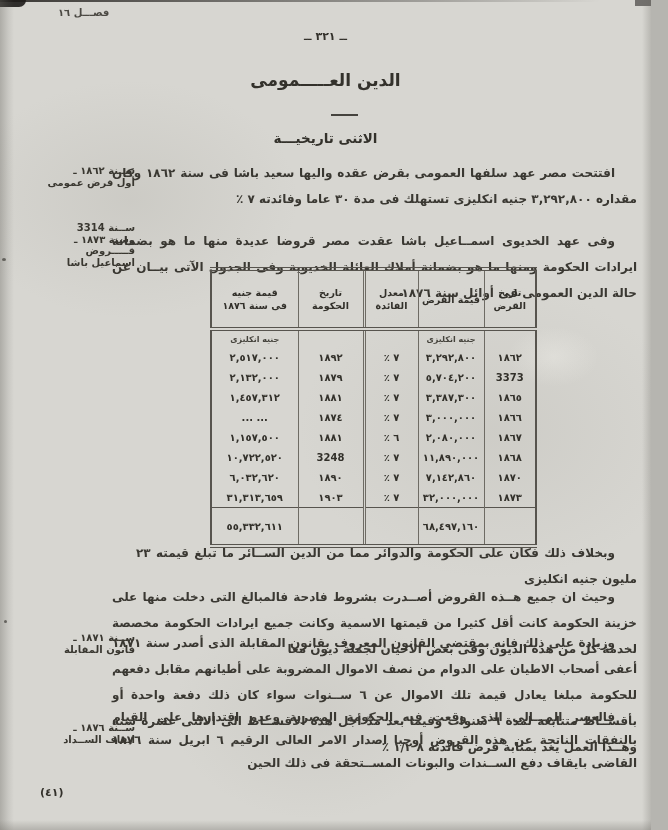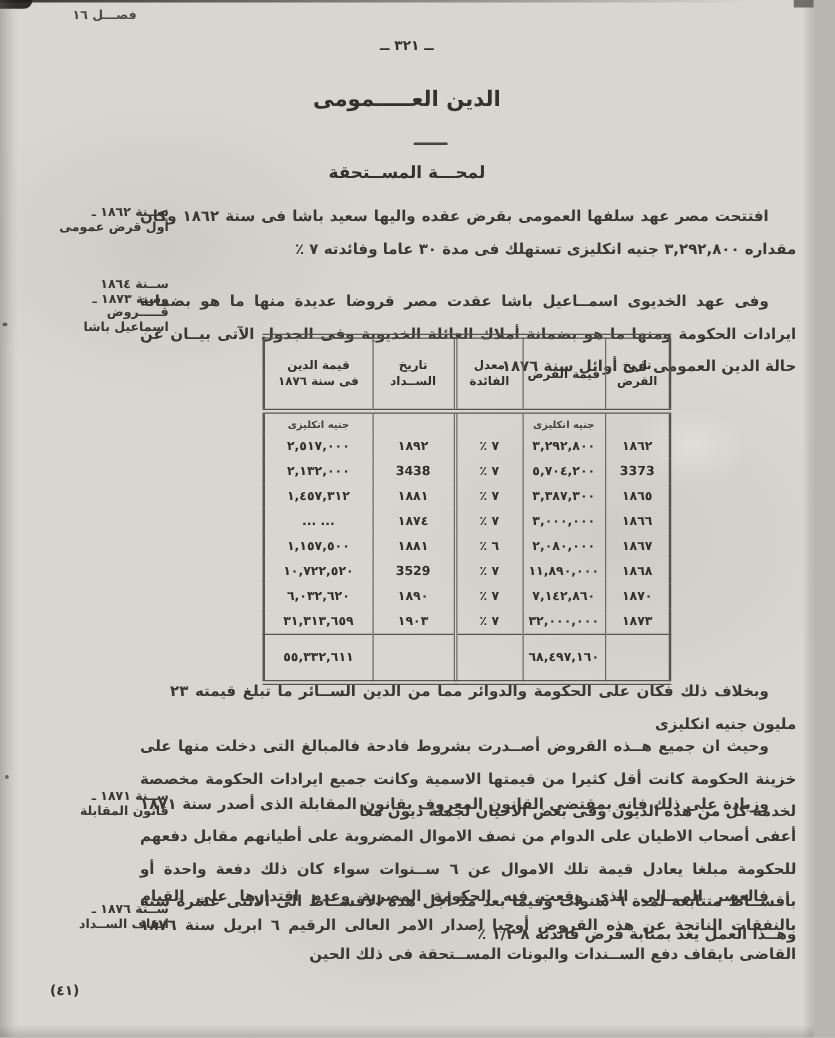--- a/index.html
+++ b/index.html
@@ -88,28 +88,28 @@
   <div class="art-left-gutter"></div>
   <div class="art-right-edge"></div>
   <div class="art-bottom-edge"></div>
   <div class="speck s1"></div>
   <div class="speck s2"></div>
 
   <div class="chapter">فصـــل ١٦</div>
   <div class="pagenum">ــ ٣٢١ ــ</div>
   <div class="title">الدين العـــــمومى</div>
   <div class="title-divider"></div>
-  <div class="subtitle">لمحـــة المســتحقة</div>
+  <div class="subtitle">الاثنى تاريخيـــة</div>
 
   <div class="note n1">
     <div>ســنة ١٨٦٢ ـ</div>
     <div>أول قرض عمومى</div>
   </div>
   <div class="note n2">
-    <div>ســنة ١٨٦٤</div>
+    <div>ســنة 3314</div>
     <div>وسنة ١٨٧٣ ـ</div>
     <div>قـــــروض</div>
     <div>اسماعيل باشا</div>
   </div>
   <div class="note n3">
     <div>ســنة ١٨٧١ ـ</div>
     <div>قانون المقابلة</div>
   </div>
   <div class="note n4">
     <div>ســنة ١٨٧٦ ـ</div>
@@ -129,23 +129,23 @@
         <col style="width:66px">
         <col style="width:54px">
         <col style="width:66px">
         <col style="width:87px">
     </colgroup>
     <tbody>
         <tr class="hdr">
       <th>تاريخ القرض</th>
       <th>قيمة القرض</th>
       <th class="dbl">معدل الفائدة</th>
-      <th>تاريخ الســداد</th>
+      <th>تاريخ الحكومة</th>
       <th class="two-line">
-        <span>قيمة الدين</span>
+        <span>قيمة جنيه</span>
         <span>فى سنة ١٨٧٦</span>
       </th>
     </tr>
     <tr class="sub">
       <td></td>
       <td>جنيه انكليزى</td>
       <td class="dbl"></td>
       <td></td>
       <td>جنيه انكليزى</td>
     </tr>
@@ -154,21 +154,21 @@
       <td>١٨٦٢</td>
       <td>٣,٢٩٢,٨٠٠</td>
       <td class="dbl">٧ ٪</td>
       <td>١٨٩٢</td>
       <td>٢,٥١٧,٠٠٠</td>
     </tr>
     <tr class="data">
       <td>3373</td>
       <td>٥,٧٠٤,٢٠٠</td>
       <td class="dbl">٧ ٪</td>
-      <td>3438</td>
+      <td>١٨٧٩</td>
       <td>٢,١٣٢,٠٠٠</td>
     </tr>
     <tr class="data">
       <td>١٨٦٥</td>
       <td>٣,٣٨٧,٣٠٠</td>
       <td class="dbl">٧ ٪</td>
       <td>١٨٨١</td>
       <td>١,٤٥٧,٣١٢</td>
     </tr>
     <tr class="data">
@@ -182,21 +182,21 @@
       <td>١٨٦٧</td>
       <td>٢,٠٨٠,٠٠٠</td>
       <td class="dbl">٦ ٪</td>
       <td>١٨٨١</td>
       <td>١,١٥٧,٥٠٠</td>
     </tr>
     <tr class="data">
       <td>١٨٦٨</td>
       <td>١١,٨٩٠,٠٠٠</td>
       <td class="dbl">٧ ٪</td>
-      <td>3529</td>
+      <td>3248</td>
       <td>١٠,٧٢٢,٥٢٠</td>
     </tr>
     <tr class="data">
       <td>١٨٧٠</td>
       <td>٧,١٤٢,٨٦٠</td>
       <td class="dbl">٧ ٪</td>
       <td>١٨٩٠</td>
       <td>٦,٠٣٢,٦٢٠</td>
     </tr>
     <tr class="data">

